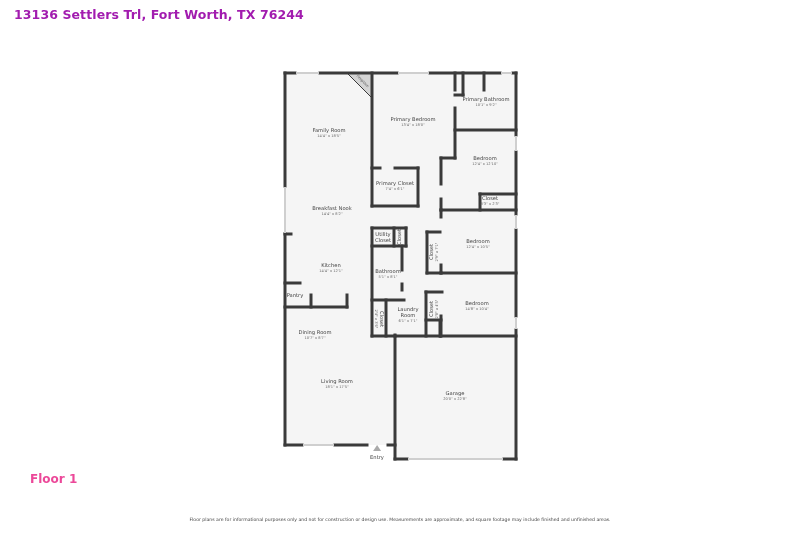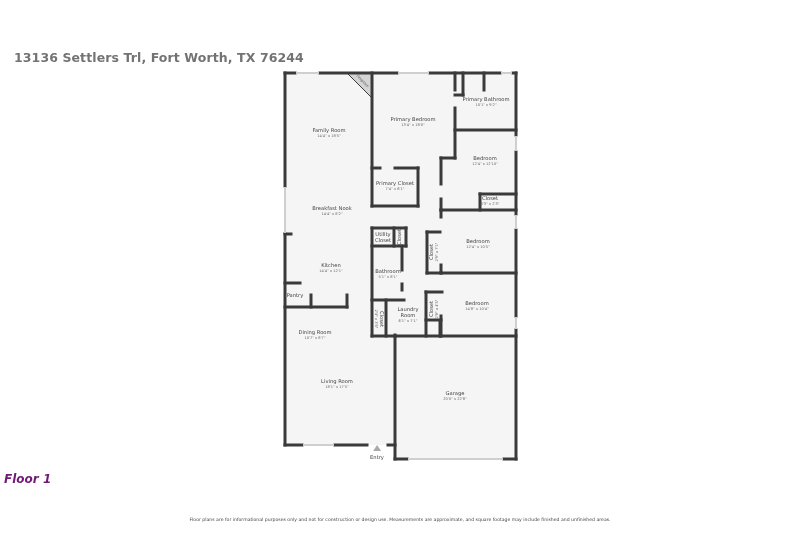--- a/index.html
+++ b/index.html
@@ -1,18 +1,18 @@
 <!DOCTYPE html>
 <html><head>
 <meta charset="utf-8">
 <style>
   html, body { margin: 0; padding: 0; background: #ffffff; }
   body { width: 800px; height: 533px; position: relative; overflow: hidden; font-family: "DejaVu Sans", sans-serif; color: #3a3a3a; }
-  .title { position: absolute; left: 14px; top: 7px; font-size: 12.5px; font-weight: bold; color: #737373; letter-spacing: 0.1px; margin-top: 43px; }
-  .floor-label { position: absolute; left: 4px; top: 472px; font-size: 12px; font-weight: bold; color: #701a75; font-style: italic; }
+  .title { position: absolute; left: 14px; top: 7px; font-size: 12.5px; font-weight: bold; color: #a21caf; letter-spacing: 0.1px; }
+  .floor-label { position: absolute; left: 30px; top: 472px; font-size: 12px; font-weight: bold; color: #ec4899; }
   .disclaimer { position: absolute; left: 0; width: 800px; top: 517px; text-align: center; font-size: 4.6px; color: #444; }
   svg.plan { position: absolute; left: 0; top: 0; }
   .room { position: absolute; text-align: center; transform: translate(-50%, -50%); white-space: nowrap; line-height: 1.15; }
   .room .name { font-size: 5.2px; color: #444; display: block; }
   .room .dim { font-size: 3.6px; color: #666; display: block; }
   .room.vert { transform: translate(-50%, -50%) rotate(-90deg); }
   .room.vert2 { transform: translate(-50%, -50%) rotate(90deg); }
   .entry { position: absolute; left: 377px; top: 445px; transform: translateX(-50%); text-align: center; }
   .entry .arrow { width: 0; height: 0; border-left: 4px solid transparent; border-right: 4px solid transparent; border-bottom: 6px solid #aaa; margin: 0 auto 3px; }
   .entry .lbl { font-size: 5.2px; color: #444; }

